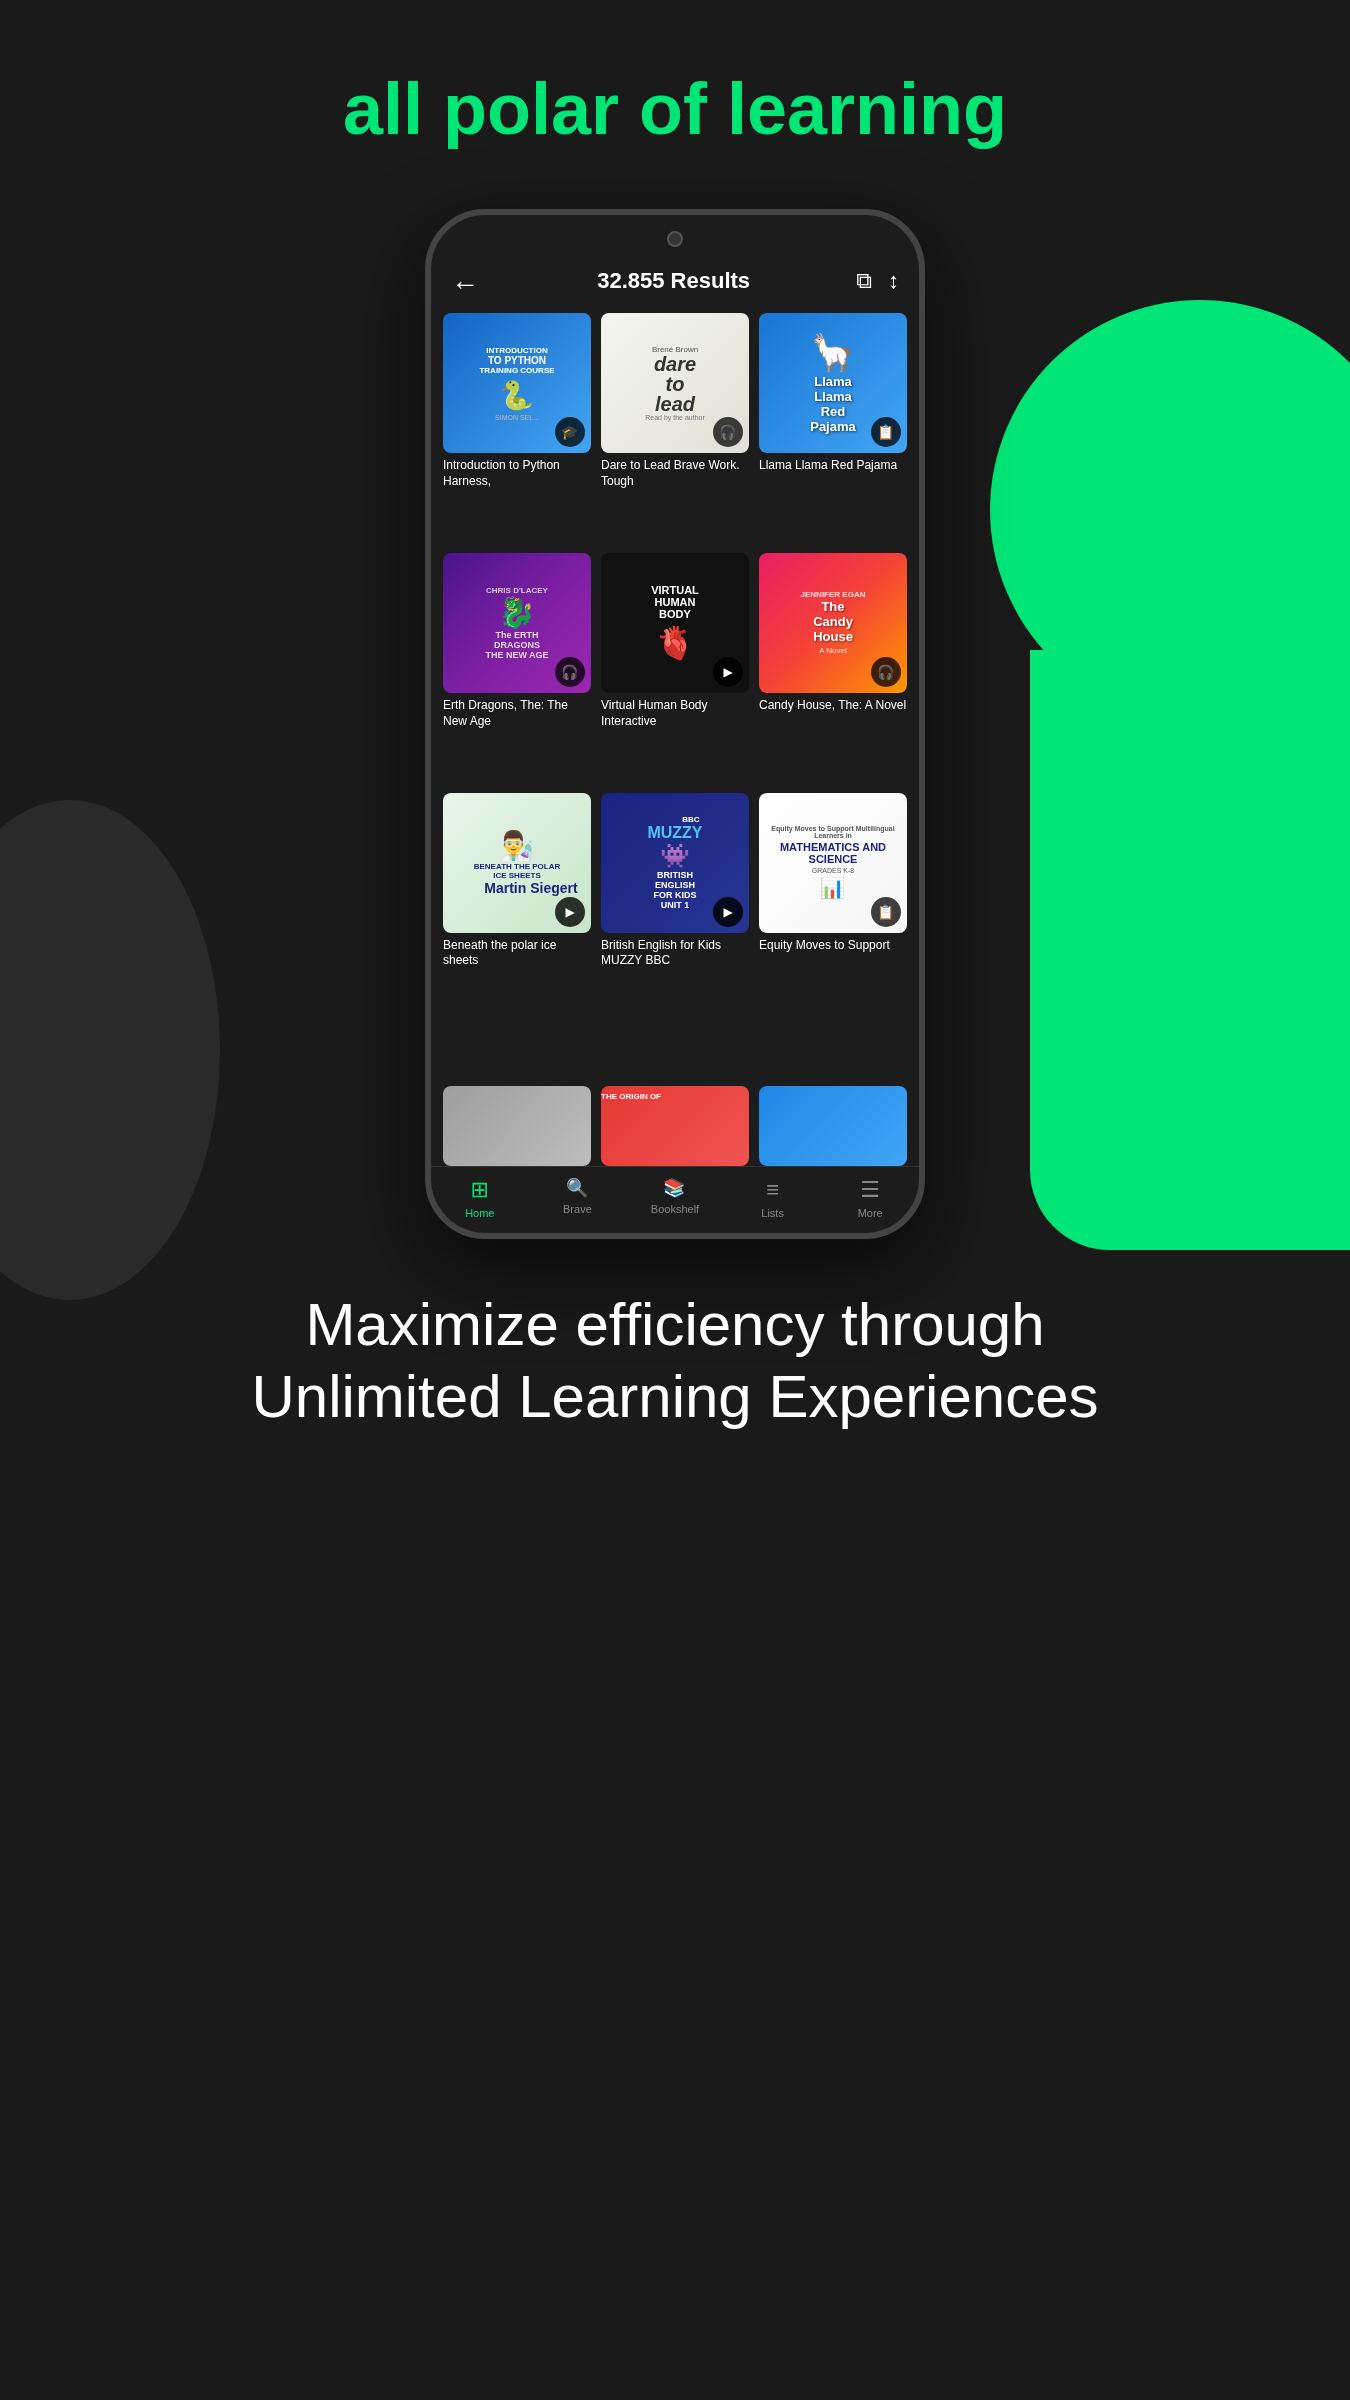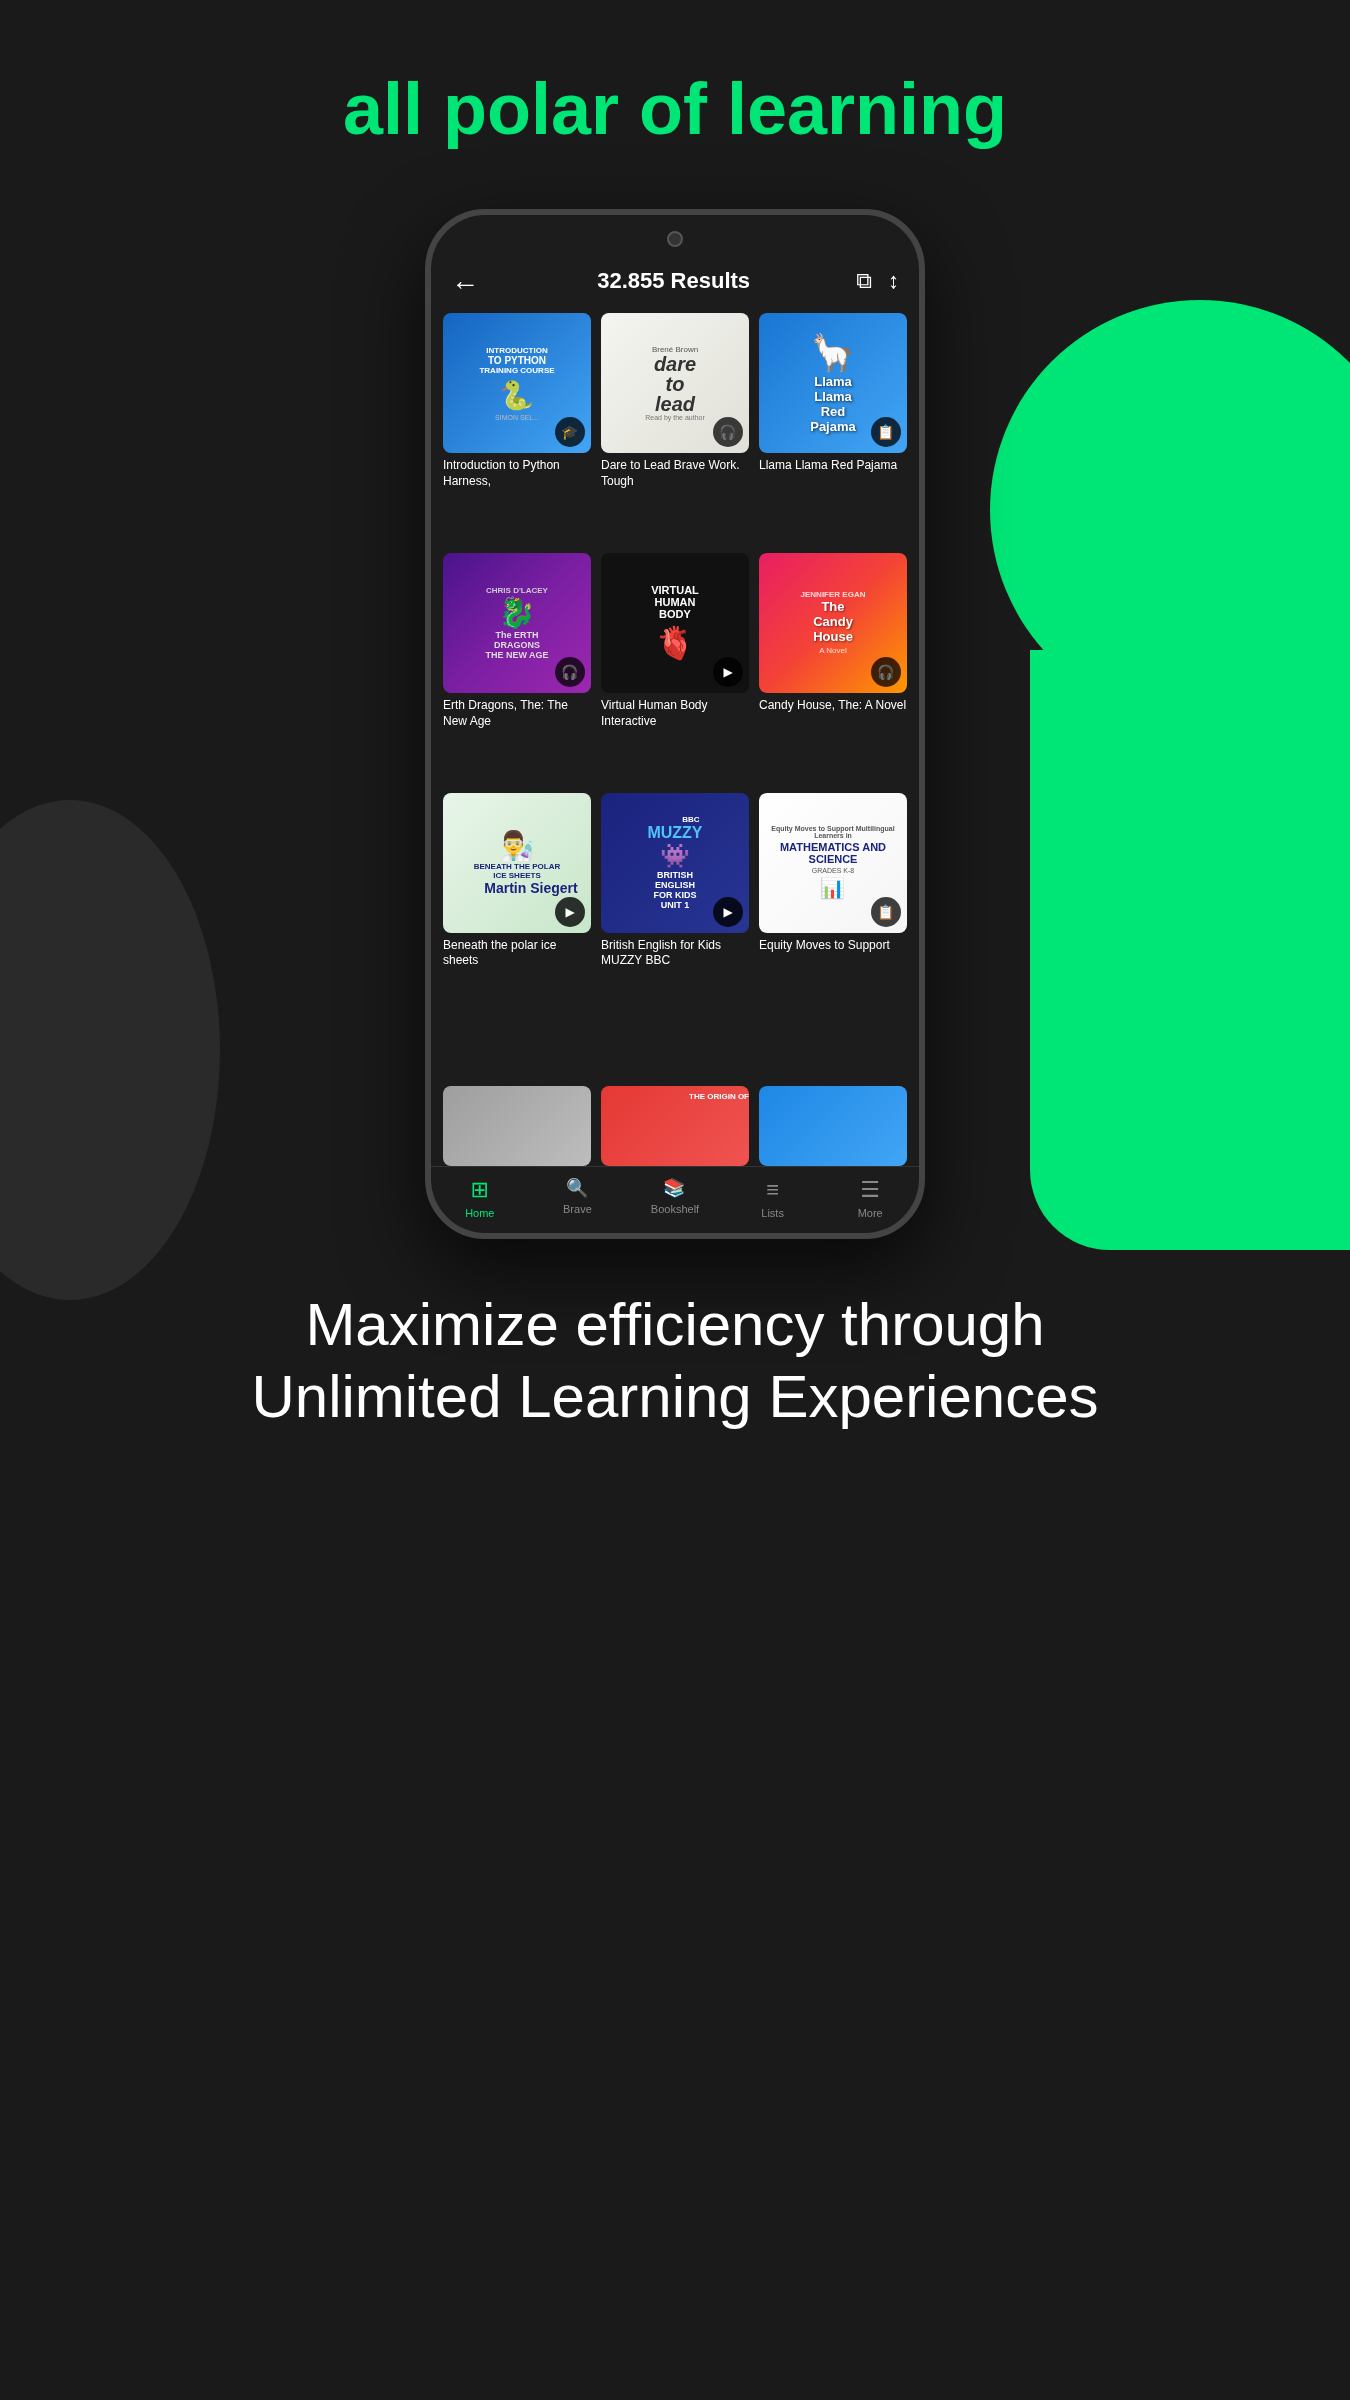--- a/index.html
+++ b/index.html
@@ -525,21 +525,21 @@
             </div>
             <div class="book-badge">📋</div>
           </div>
           <div class="book-title">Equity Moves to Support</div>
         </div>
 
       </div>
 
       <div class="partial-row">
         <div class="book-partial cover-partial1"></div>
-        <div class="book-partial cover-partial2" style="display:flex;align-items:flex-start;justify-content:flex-end;padding-top:6px;">
+        <div class="book-partial cover-partial2" style="display:flex;align-items:flex-start;justify-content:flex-start;padding-top:6px;">
           <div style="color:white;font-size:8px;font-weight:bold;text-align:center;">THE ORIGIN OF</div>
         </div>
         <div class="book-partial cover-partial3"></div>
       </div>
 
       <div class="phone-bottomnav">
         <div class="nav-item">
           <div class="nav-icon active">⊞</div>
           <div class="nav-label active">Home</div>
         </div>

